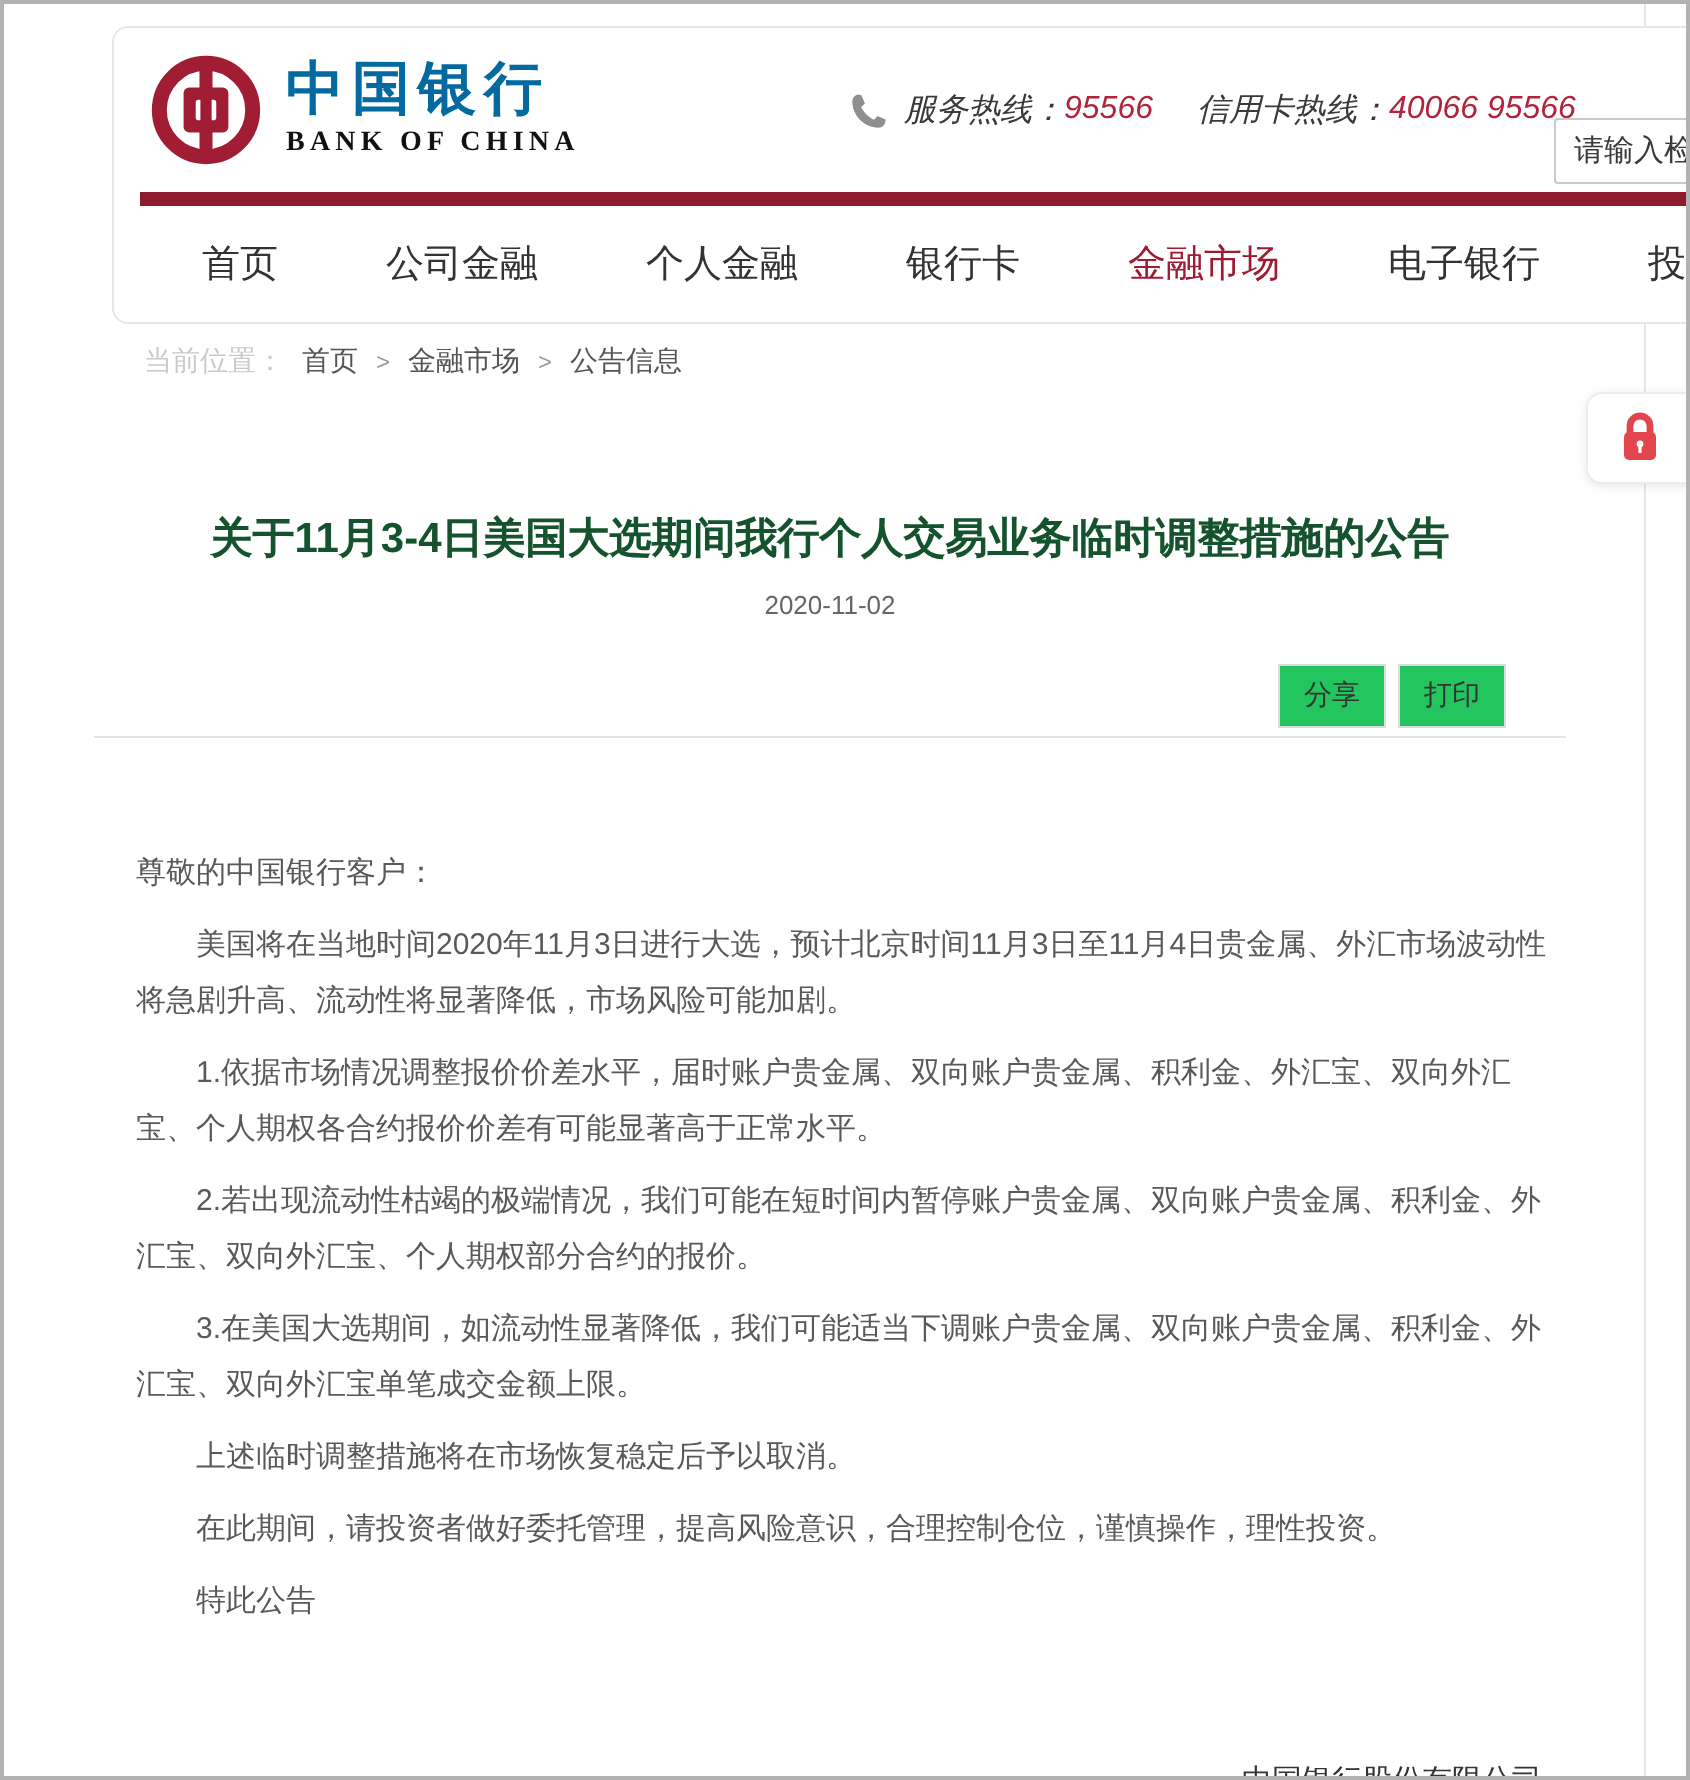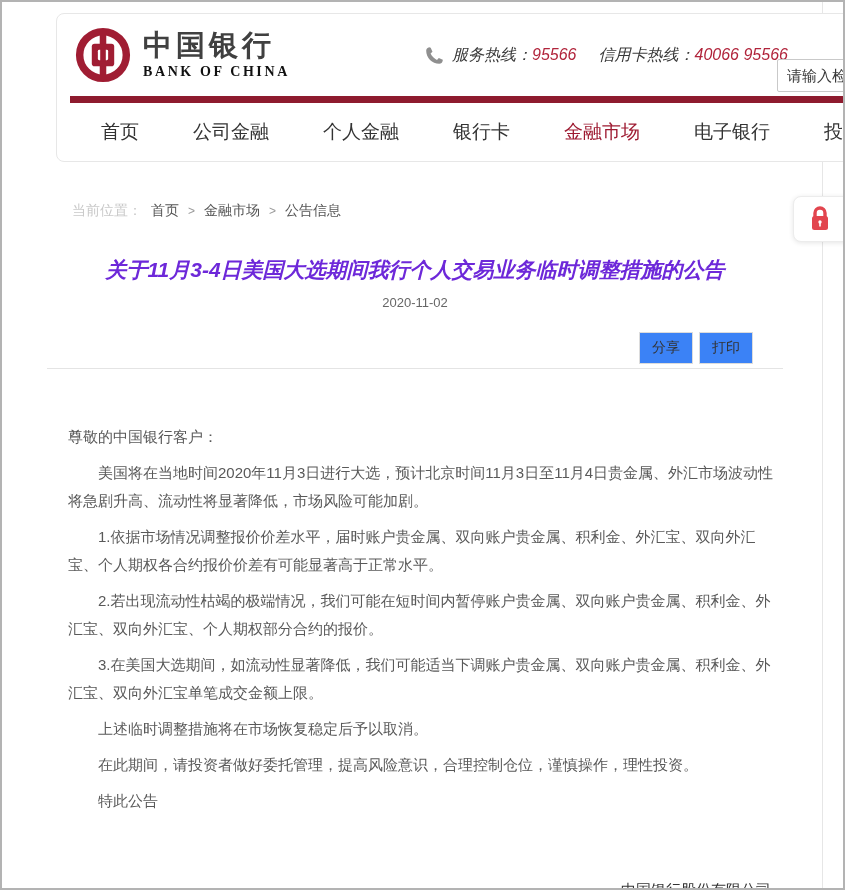--- a/index.html
+++ b/index.html
@@ -32,21 +32,21 @@
   .logo-row {
     position: relative;
     height: 82px;
     display: flex; align-items: center;
     padding-left: 18px;
   }
   .logo { display: flex; align-items: center; cursor: pointer; }
   .logo-text { margin-left: 12px; }
   .logo-cn {
     font-family: "Liberation Serif", "DejaVu Serif", serif;
-    font-size: 29px; font-weight: bold; color: #404040;
+    font-size: 29px; font-weight: bold; color: #0369a1;
     letter-spacing: 4px; line-height: 1.1;
   }
   .logo-en {
     font-family: "Liberation Serif", "DejaVu Serif", serif;
     font-size: 14px; font-weight: bold; color: #111;
     letter-spacing: 2.6px; margin-top: 3px;
   }
   .hotline {
     position: absolute; left: 368px; top: 0; height: 100%;
     display: flex; align-items: center;
@@ -71,21 +71,21 @@
     height: 58px; padding-left: 44px; gap: 54px;
     font-size: 19px; color: #333; white-space: nowrap;
   }
   .nav-item { cursor: pointer; text-decoration: none; color: #333; }
   .nav-item.active { color: #9e1b32; }
 
   
   .breadcrumb {
     position: absolute; left: 70px; top: 170px;
     display: flex; align-items: center; gap: 9px;
-    font-size: 14px; z-index: 1; white-space: nowrap; margin-top: 30px;
+    font-size: 14px; z-index: 1; white-space: nowrap;
   }
   .bc-label { color: #c9c9c9; }
   .bc-link { color: #555; text-decoration: none; cursor: pointer; }
   .bc-sep { color: #999; font-size: 12px; }
 
   
   .lock-panel {
     position: absolute; left: 791px; top: 194px;
     width: 62px; height: 46px;
     background: #fff;
@@ -98,36 +98,35 @@
   }
 
   
   .article {
     position: absolute; left: 45px; top: 243px;
     width: 736px; z-index: 1;
   }
   .article h1 {
     margin-top: 10px;
     text-align: center;
-    font-size: 21px; font-weight: bold; color: #6d28d9;
+    font-size: 21px; font-weight: bold; color: #14532d;
     line-height: 30px;
-    font-style: italic;
   }
   .article .date {
     text-align: center; font-size: 13px; color: #666;
     margin-top: 10px;
   }
   .actions {
     display: flex; justify-content: flex-end; gap: 6px;
     margin: 22px 30px 0 0;
   }
   .actions button {
     padding: 6px 12px;
     font-size: 14px; color: #333;
-    background: #3b82f6; border: 1px solid #dcdcdc;
+    background: #22c55e; border: 1px solid #dcdcdc;
     cursor: pointer;
     font-family: inherit;
   }
   .divider { height: 1px; background: #e4e4e4; margin-top: 4px; }
 
   .body-text {
     margin-top: 54px;
     padding-left: 21px;
     font-size: 15px; line-height: 28px; color: #595959;
   }

